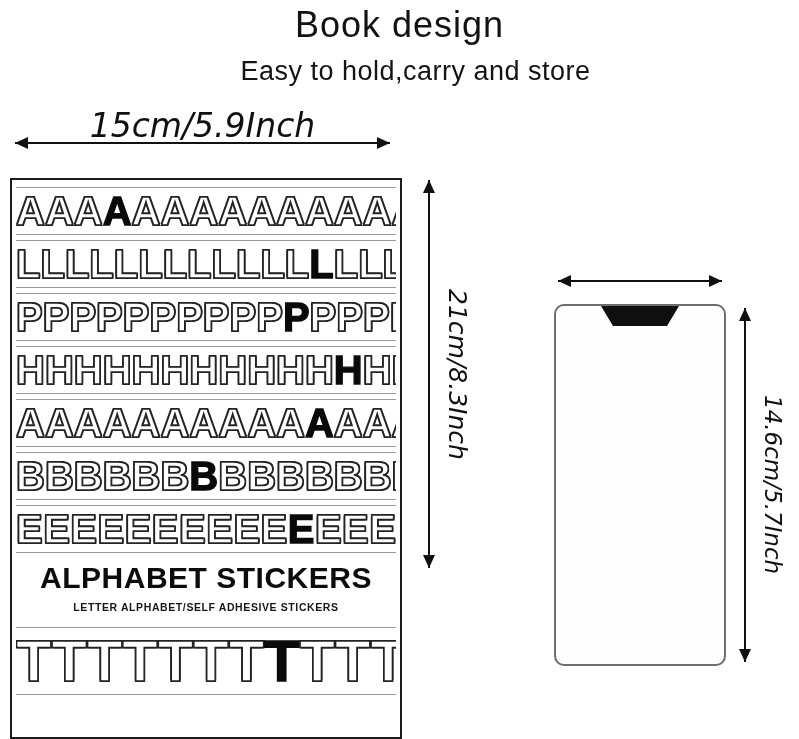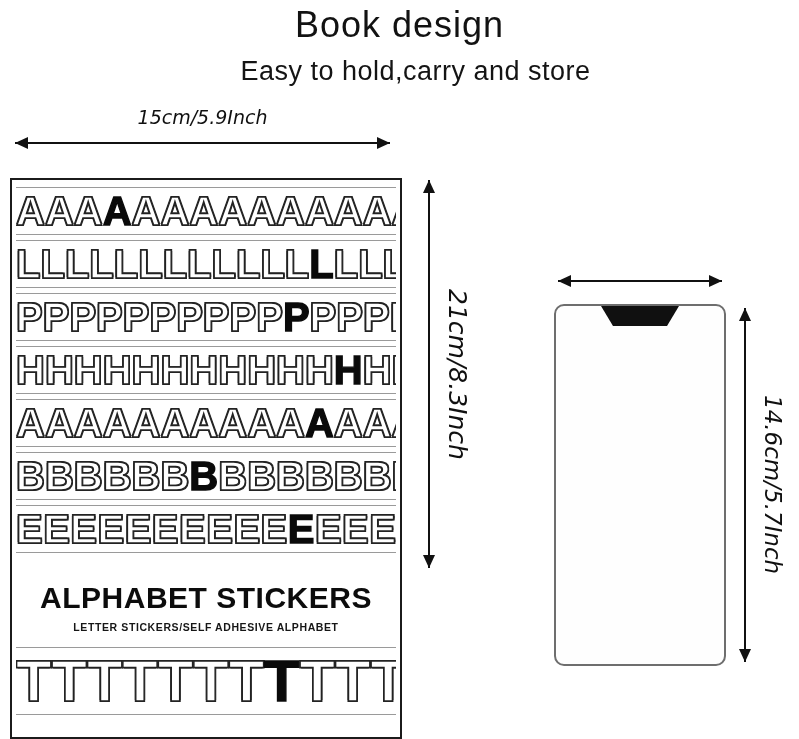--- a/index.html
+++ b/index.html
@@ -6,21 +6,21 @@
   .canvas{
     position:relative;width:799px;height:739px;background:#ffffff;
     overflow:hidden;font-family:"Liberation Sans",sans-serif;color:#111;
   }
   
   .title{position:absolute;top:4px;left:0;width:799px;text-align:center;
     font-size:36px;letter-spacing:1px;color:#121212;}
   .subtitle{position:absolute;top:56px;left:0;width:799px;text-align:center;
     font-size:27px;letter-spacing:0.5px;color:#141414;margin-left:16px;}
   
-  .dim-label{font-style:italic;font-size:19px;color:#101010;
+  .dim-label{font-style:italic;font-size:33px;color:#101010;
     font-family:"DejaVu Sans",sans-serif;}
   .sheet-width-label{position:absolute;top:106px;left:15px;width:375px;text-align:center;}
   .book-width-label{position:absolute;top:238px;left:552px;width:176px;text-align:center;font-size:23px;}
   .v-label-box{position:absolute;display:flex;align-items:center;justify-content:center;}
   .v-label{writing-mode:vertical-rl;font-size:25px;}
   .sheet-height-label-box{left:440px;top:180px;height:388px;width:34px;}
   .book-height-label-box{left:756px;top:308px;height:354px;width:34px;font-size:23px;}
   .book-height-label-box .v-label{font-size:23px;}
   
   .h-arrow{position:absolute;height:2px;background:#111;}
@@ -45,21 +45,21 @@
     height:46px;overflow:hidden;margin:5px 0;
     border-top:1px solid #9a9a9a;border-bottom:1px solid #9a9a9a;}
   .letter{flex:0 0 auto;font-family:"Liberation Sans",sans-serif;font-weight:700;
     font-size:40px;line-height:44px;color:#ffffff;
     -webkit-text-stroke:1.4px #222;
     text-shadow:-1px -1px 0 #2a2a2a,1px -1px 0 #2a2a2a,-1px 1px 0 #2a2a2a,1px 1px 0 #2a2a2a;}
   .letter.solid{color:#0a0a0a;-webkit-text-stroke:1.4px #0a0a0a;text-shadow:none;}
   .rows-bottom{margin-top:14px;}
   .rows-bottom .letter-row{height:66px;}
   .rows-bottom .letter{font-size:58px;line-height:64px;}
-  .sheet-title{margin-top:28px;text-align:center;font-weight:800;font-size:30px;
+  .sheet-title{margin-top:8px;text-align:center;font-weight:800;font-size:30px;
     letter-spacing:0.5px;color:#0c0c0c;}
   .sheet-subtitle{margin-top:6px;text-align:center;font-weight:700;font-size:10.5px;
     letter-spacing:0.6px;color:#161616;}
   
   .book{position:absolute;left:554px;top:304px;width:172px;height:362px;
     box-sizing:border-box;border:2px solid #6e6e6e;border-radius:10px;background:#fefefe;}
   .notch{position:absolute;top:0;left:50%;transform:translateX(-50%);
     width:54px;height:0;border-top:20px solid #101010;
     border-left:12px solid transparent;border-right:12px solid transparent;}
 </style>
@@ -186,21 +186,21 @@
           <span class="letter">E</span>
           <span class="letter">E</span>
           <span class="letter">E</span>
           <span class="letter solid">E</span>
           <span class="letter">E</span>
           <span class="letter">E</span>
           <span class="letter">E</span>
         </div>
       </div>
     <div class="sheet-title">ALPHABET STICKERS</div>
-    <div class="sheet-subtitle">LETTER STICKERS/SELF ADHESIVE ALPHABET</div>
+    <div class="sheet-subtitle">LETTER ALPHABET/SELF ADHESIVE STICKERS</div>
     <div class="rows rows-bottom">
         <div class="letter-row">
           <span class="letter">T</span>
           <span class="letter">T</span>
           <span class="letter">T</span>
           <span class="letter">T</span>
           <span class="letter">T</span>
           <span class="letter">T</span>
           <span class="letter">T</span>
           <span class="letter solid">T</span>

